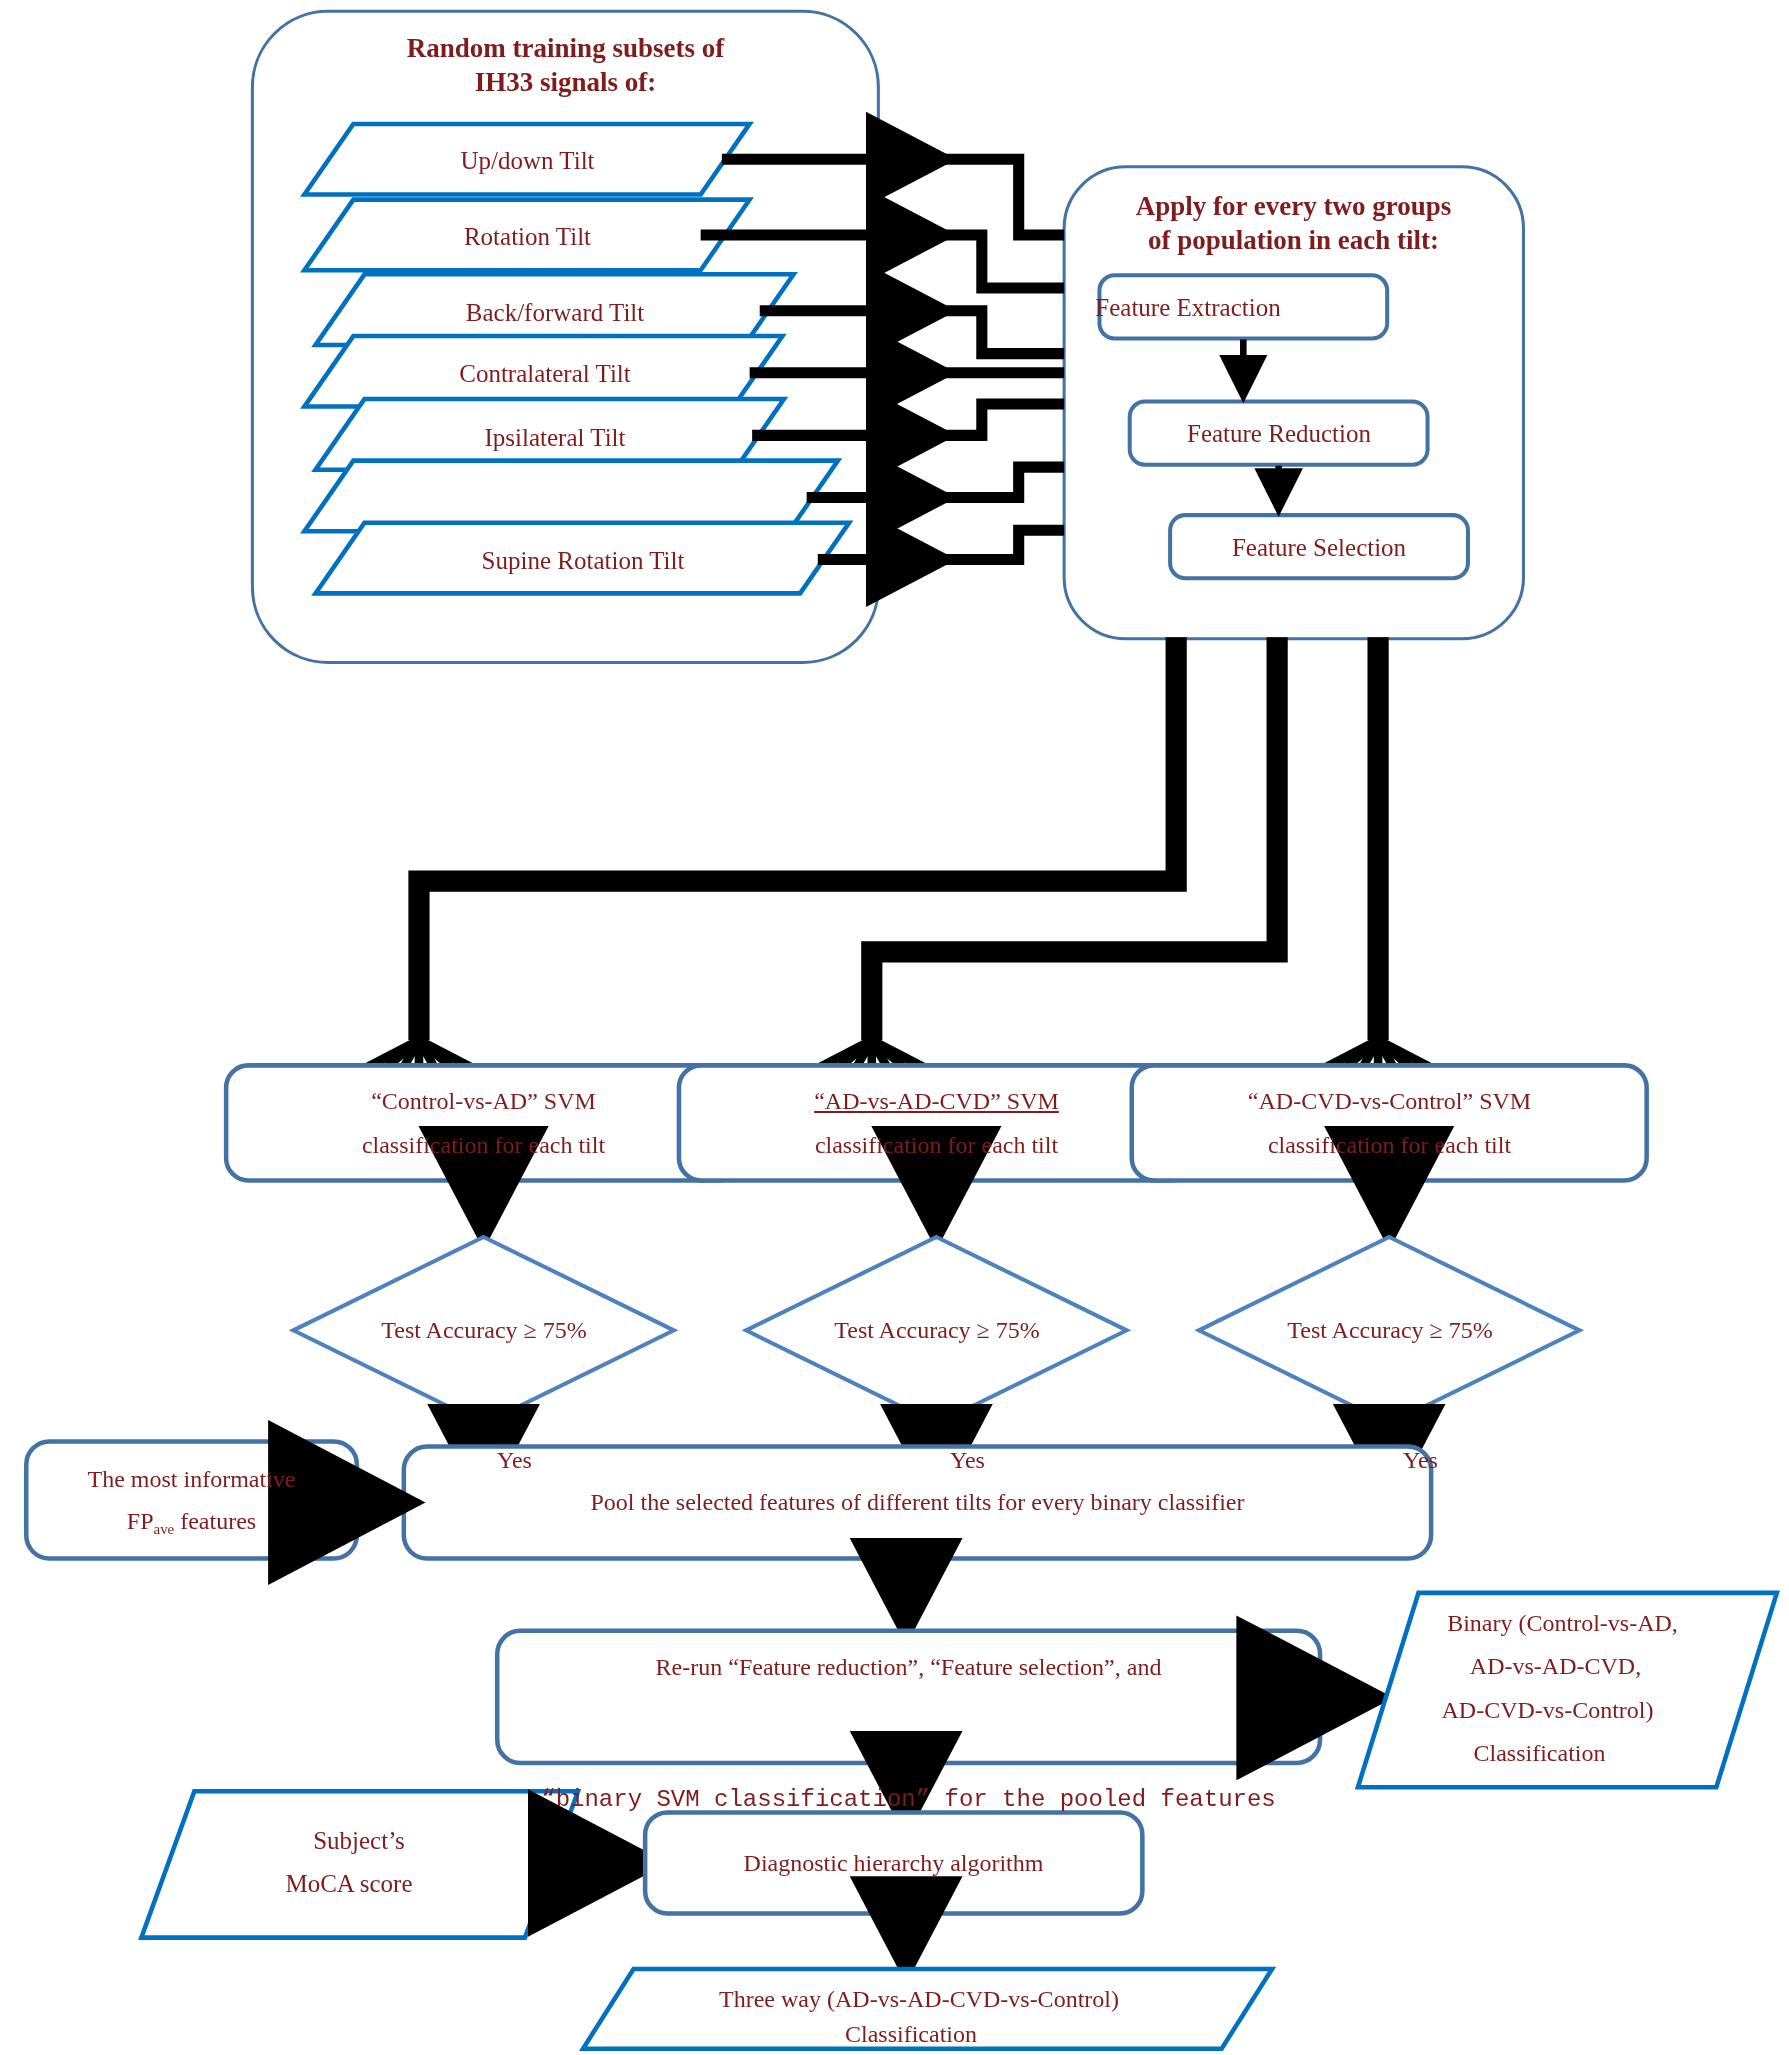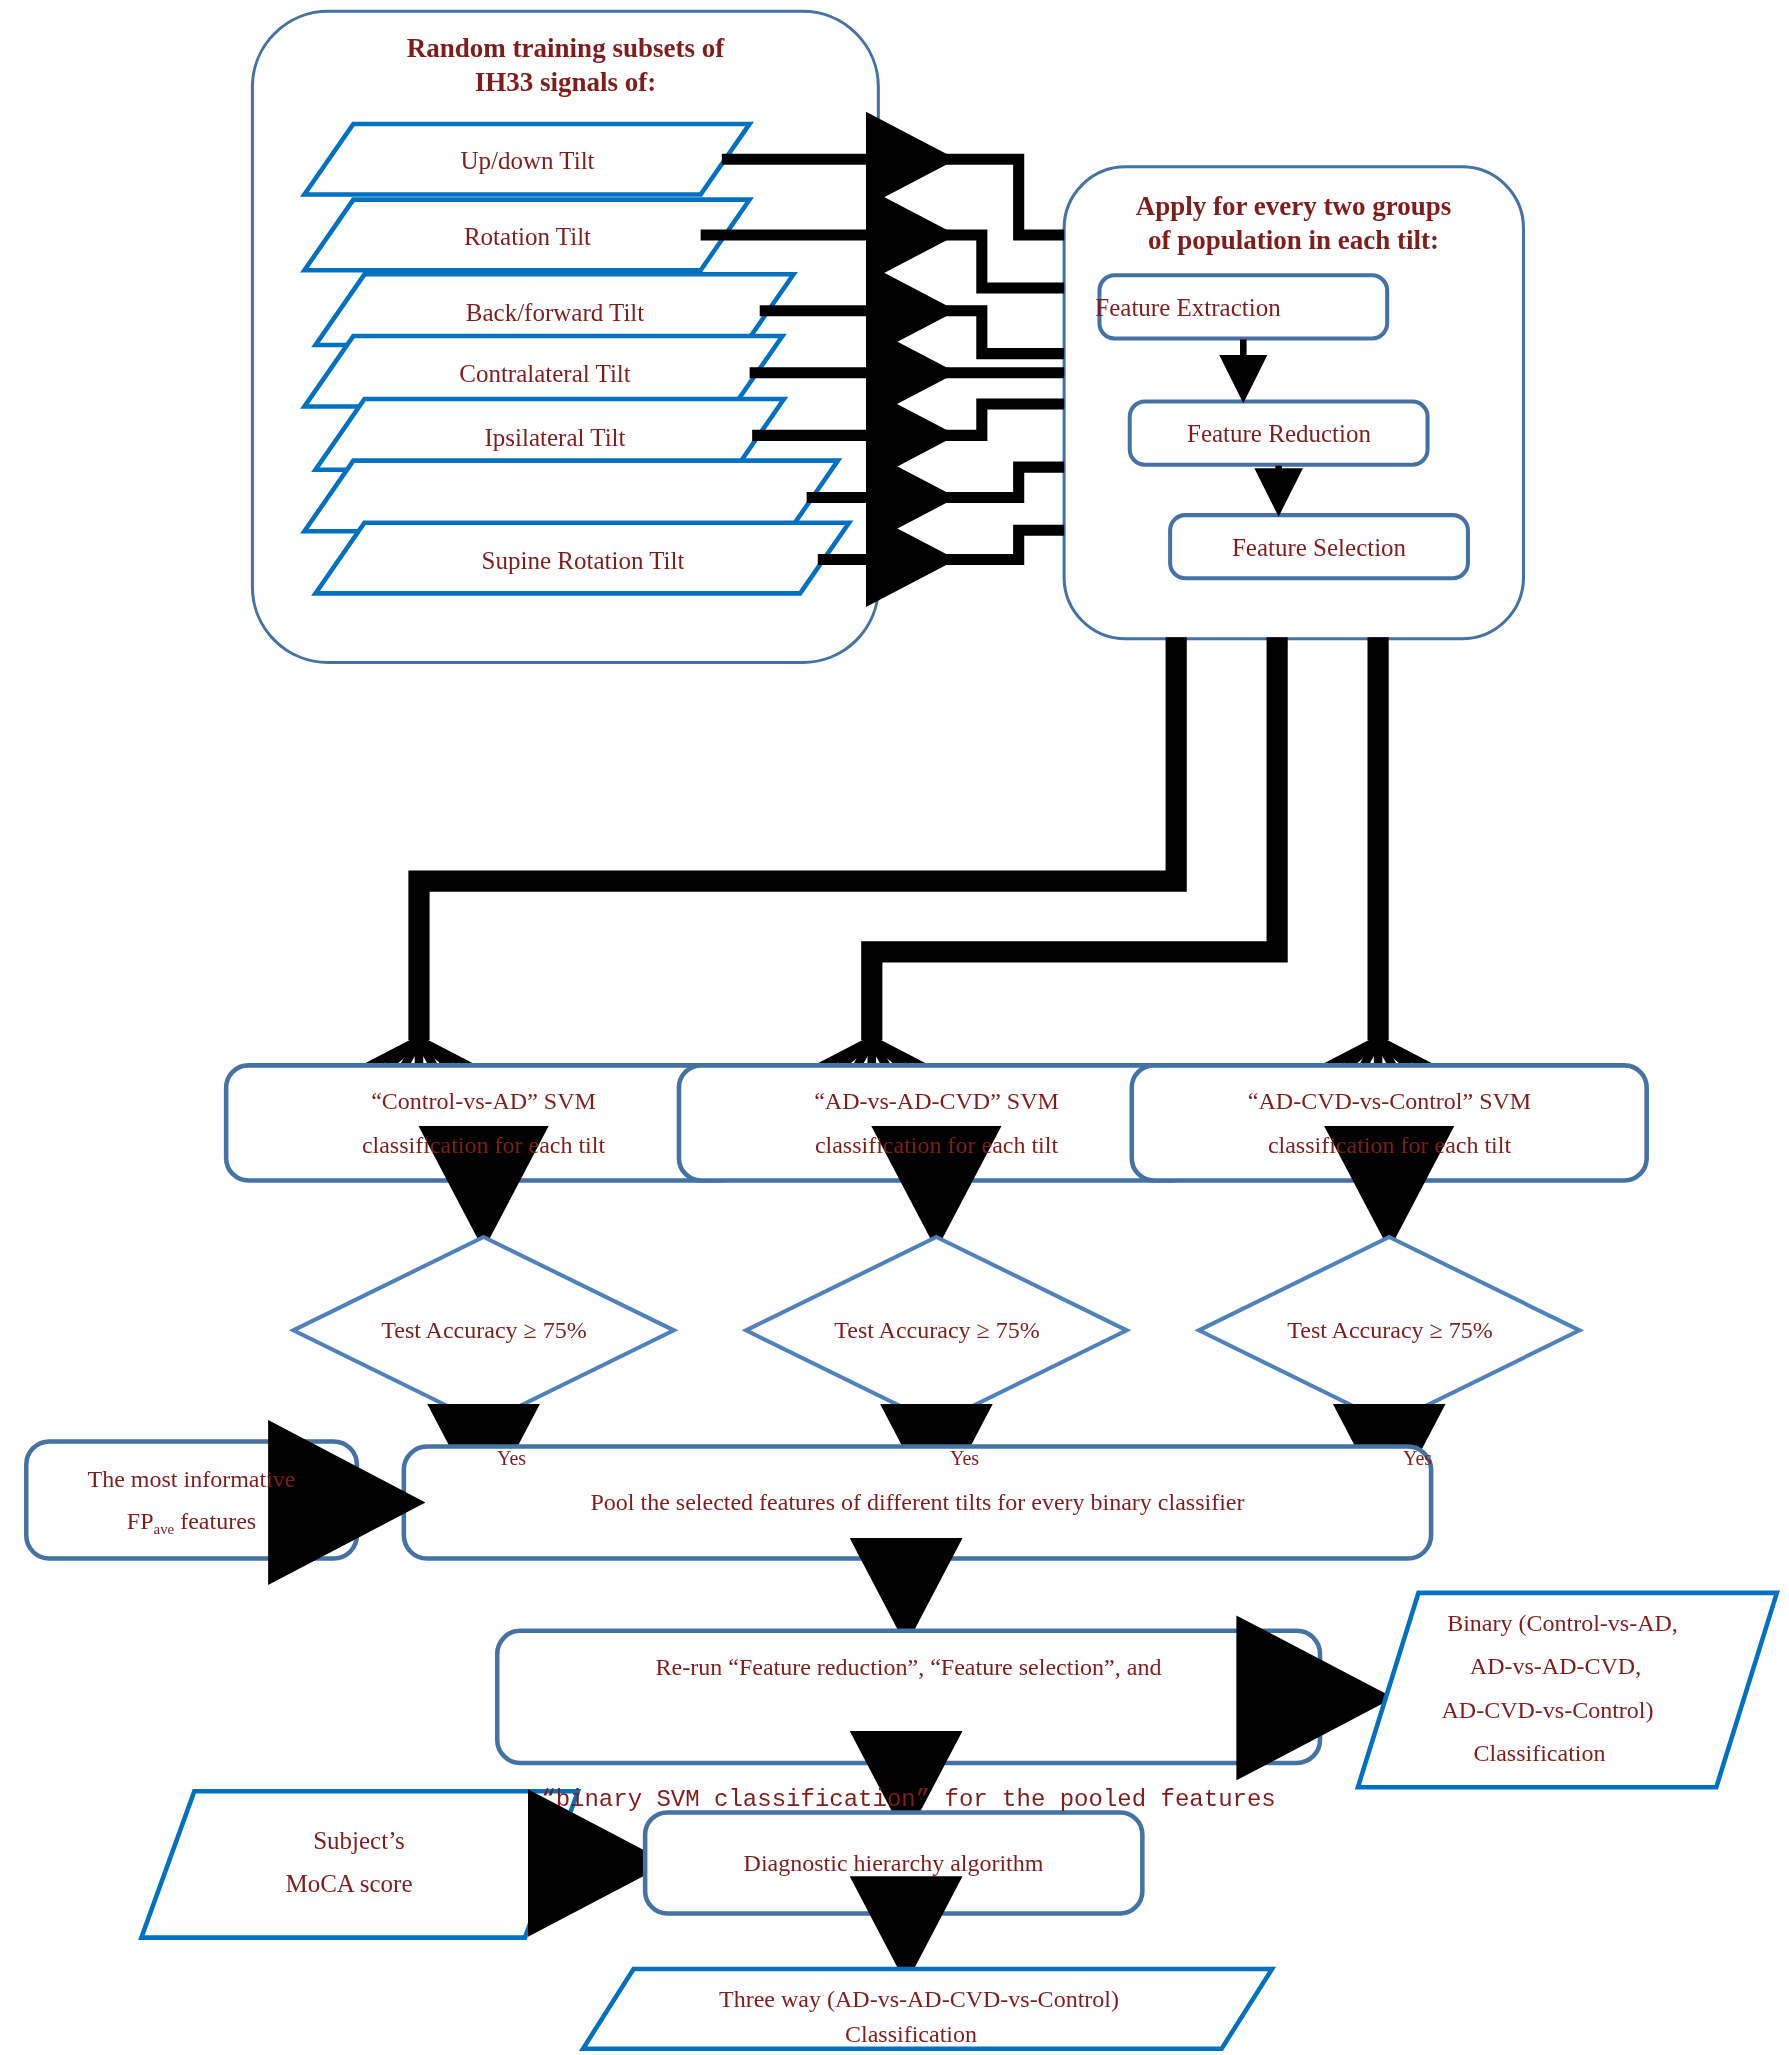--- a/index.html
+++ b/index.html
@@ -4,21 +4,21 @@
 <style>
   html,body{margin:0;padding:0;background:#ffffff;}
   body{font-family:"Liberation Serif","DejaVu Serif",serif;}
   #stage{position:relative;width:1789px;height:2056px;background:#fff;overflow:hidden;}
   svg{position:absolute;left:0;top:0;width:1789px;height:2056px;}
   .lbl{position:absolute;text-align:center;color:#7f1d1d;line-height:1.30;
        font-family:"Liberation Serif","DejaVu Serif",serif;}
   .t-title{font-weight:bold;font-size:27px;}
   .t-body{font-size:25px;}
   .t-small{font-size:24px;}
-  .t-yes{font-size:20px;}
+  .t-yes{font-size:24px;}
   .sub{font-size:0.62em;vertical-align:-0.35em;}
 </style>
 </head>
 <body>
 
 <div id="stage">
 
 <svg viewBox="0 0 3544 4072" xmlns="http://www.w3.org/2000/svg">
   <defs>
     <marker id="ah" markerWidth="9" markerHeight="9" refX="6.6" refY="4.5" orient="auto" markerUnits="strokeWidth">
@@ -170,21 +170,21 @@
 <div class="lbl t-title" style="left:1069px;top:189px;width:449px;text-align:center;">Apply for every two groups</div>
 <div class="lbl t-title" style="left:1069px;top:223px;width:449px;">of population in each tilt:</div>
 
 <div class="lbl t-body" style="left:1044px;top:292px;width:288px;">Feature Extraction</div>
 <div class="lbl t-body" style="left:1130px;top:418px;width:298px;">Feature Reduction</div>
 <div class="lbl t-body" style="left:1170px;top:532px;width:298px;">Feature Selection</div>
 
 <div class="lbl t-small" style="left:226px;top:1086px;width:515px;">“Control-vs-AD” SVM</div>
 <div class="lbl t-small" style="left:226px;top:1130px;width:515px;">classification for each tilt</div>
 
-<div class="lbl t-small" style="left:679px;top:1086px;width:515px;">“AD-vs-AD-CVD” SVM</div>
+<div class="lbl t-small" style="left:679px;top:1086px;width:515px;text-decoration:underline;">“AD-vs-AD-CVD” SVM</div>
 <div class="lbl t-small" style="left:679px;top:1130px;width:515px;">classification for each tilt</div>
 
 <div class="lbl t-small" style="left:1132px;top:1086px;width:515px;">“AD-CVD-vs-Control” SVM</div>
 <div class="lbl t-small" style="left:1132px;top:1130px;width:515px;">classification for each tilt</div>
 
 <div class="lbl t-small" style="left:302px;top:1315px;width:364px;">Test Accuracy ≥ 75%</div>
 <div class="lbl t-small" style="left:755px;top:1315px;width:364px;">Test Accuracy ≥ 75%</div>
 <div class="lbl t-small" style="left:1208px;top:1315px;width:364px;">Test Accuracy ≥ 75%</div>
 
 <div class="lbl t-yes" style="left:497px;top:1445px;width:81px;text-align:left;">Yes</div>

